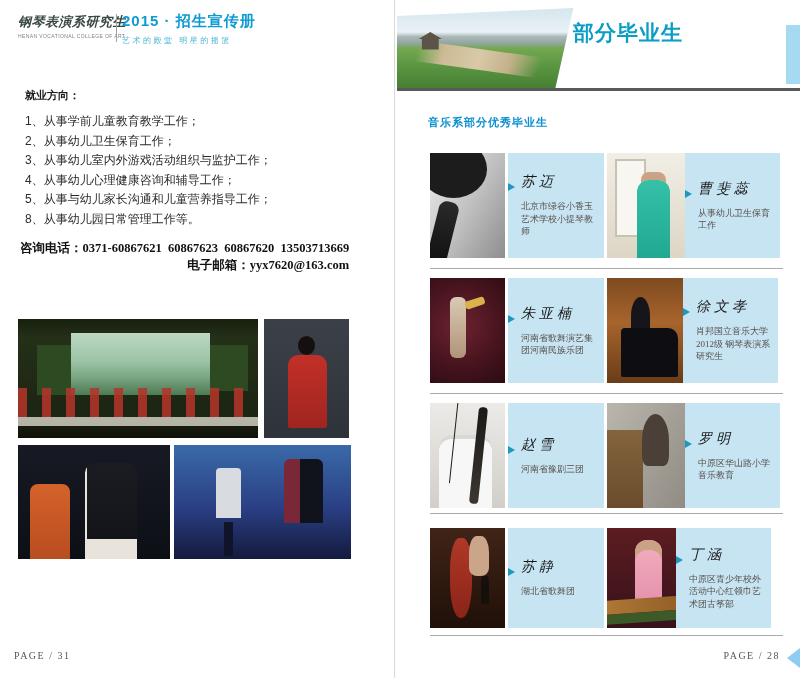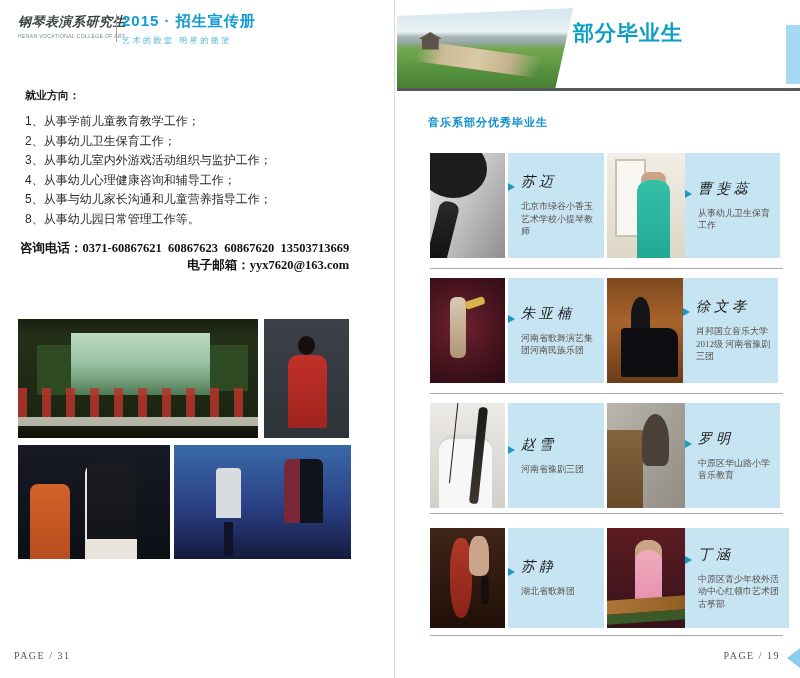--- a/index.html
+++ b/index.html
@@ -228,21 +228,21 @@
           <span class="grad-name">朱亚楠</span>
         </div>
         <div class="grad-desc">河南省歌舞演艺集团河南民族乐团</div>
       </div>
       <div class="grad-photo photo ph-g3"></div>
       <div class="grad-card" style="left:253px; width:95px;">
         <div class="grad-name-row">
           <span class="tri-bullet"></span>
           <span class="grad-name">徐文孝</span>
         </div>
-        <div class="grad-desc">肖邦国立音乐大学2012级 河南省豫剧三团</div>
+        <div class="grad-desc">肖邦国立音乐大学2012级 钢琴表演系研究生</div>
       </div>
     </div>
     <div class="row-divider" style="top:393px;"></div>
 
     <div class="grad-row" style="top:403px;">
       <div class="grad-photo photo ph-g4"></div>
       <div class="grad-card" style="left:78px;">
         <div class="grad-name-row">
           <span class="tri-bullet"></span>
           <span class="grad-name">赵雪</span>
@@ -263,27 +263,27 @@
     <div class="grad-row" style="top:528px; height:100px;">
       <div class="grad-photo photo ph-g6" style="height:100px;"></div>
       <div class="grad-card" style="left:78px; height:100px;">
         <div class="grad-name-row">
           <span class="tri-bullet"></span>
           <span class="grad-name">苏静</span>
         </div>
         <div class="grad-desc">湖北省歌舞团</div>
       </div>
       <div class="grad-photo photo ph-g7" style="height:100px;"></div>
-      <div class="grad-card" style="left:255px; width:104px; height:100px;">
+      <div class="grad-card" style="left:246px; width:95px; height:100px;">
         <div class="grad-name-row">
           <span class="tri-bullet"></span>
           <span class="grad-name">丁涵</span>
         </div>
         <div class="grad-desc">中原区青少年校外活动中心红领巾艺术团古筝部</div>
       </div>
     </div>
     <div class="row-divider" style="top:635px;"></div>
 
-    <div class="page-num-right">PAGE / 19</div>
+    <div class="page-num-right">PAGE / 28</div>
     <div class="corner-tri"></div>
   </div>
 
 </div>
 
 </body></html>

